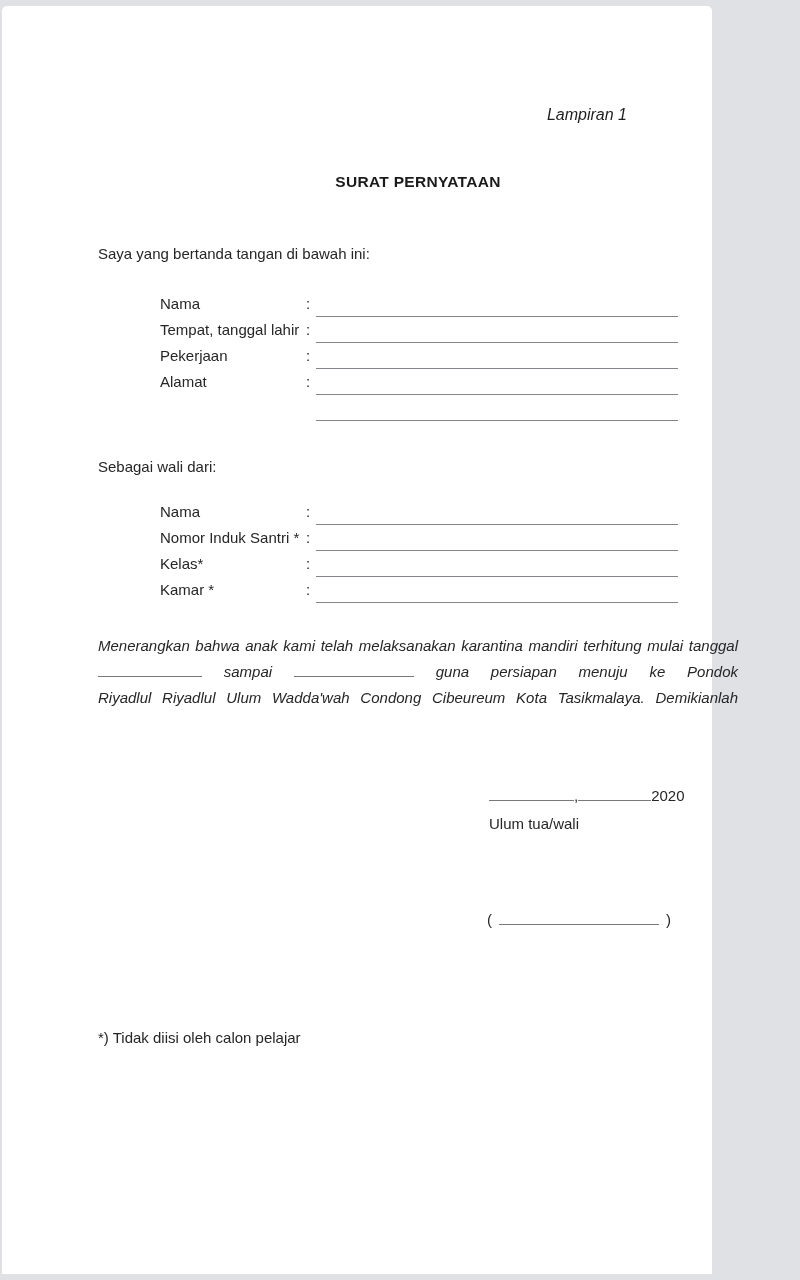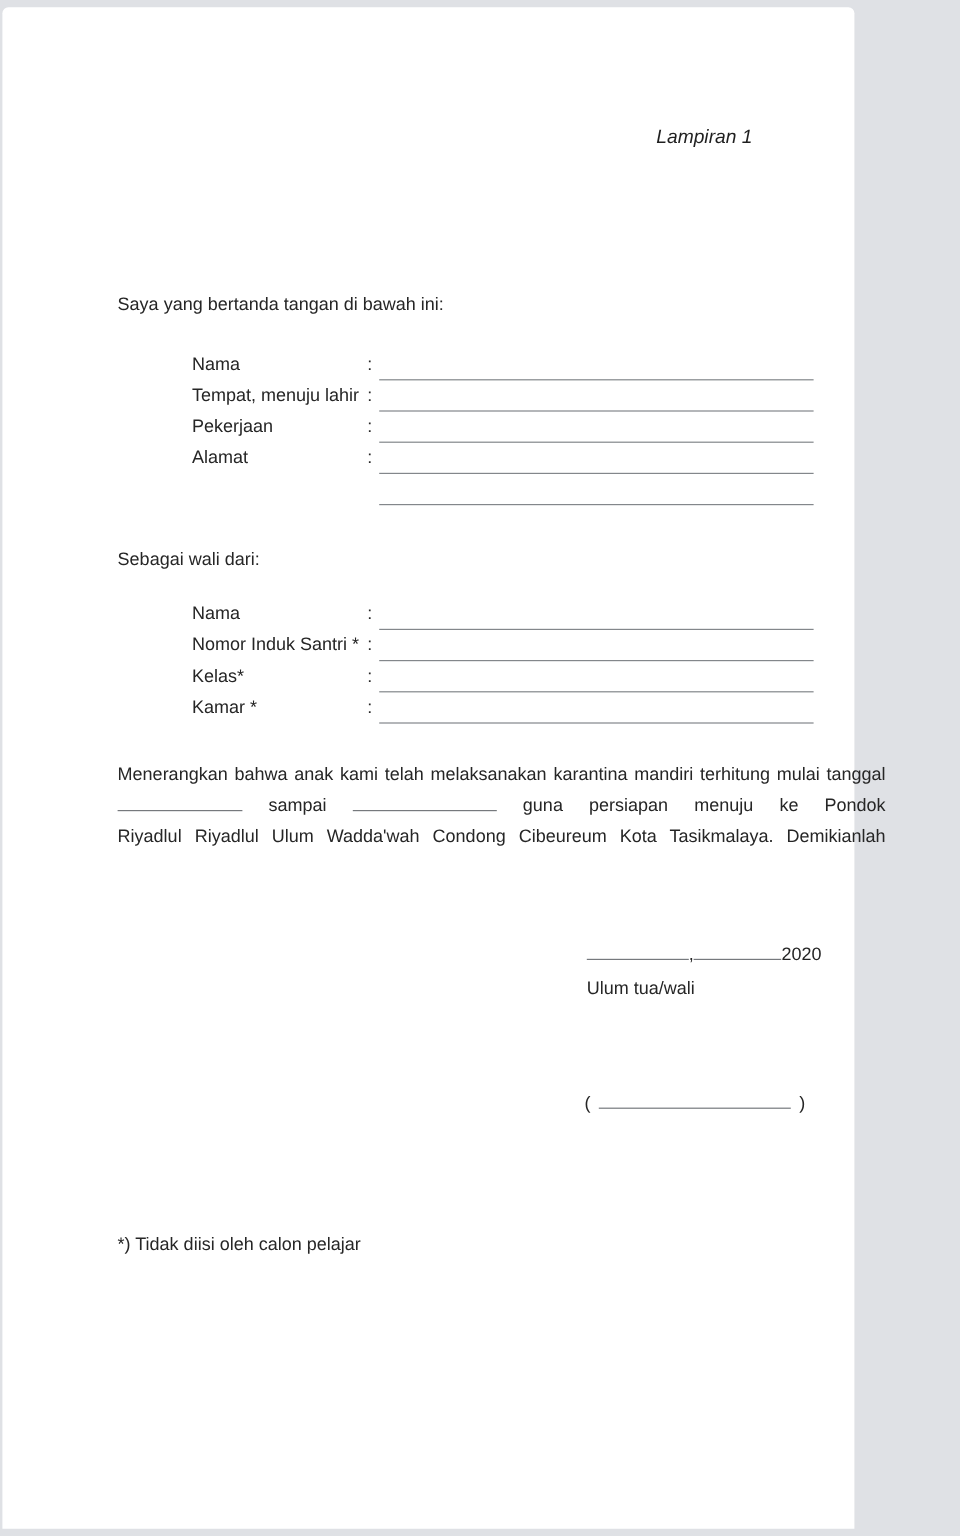--- a/index.html
+++ b/index.html
@@ -39,21 +39,21 @@
   .lbl { width:146px; font-size:15px; line-height:25px; white-space:nowrap; }
   .colon { width:10px; font-size:15px; line-height:25px; }
   .fline {
     flex:1; align-self:flex-end;
     height:4px; border-bottom:1.4px solid #83878b;
   }
 
   .statement { top:627px; left:96px; width:640px; font-size:15px; }
   .stline {
     line-height:26px;
-    text-align:justify; text-align-last:justify;
+    text-align:justify; text-align-last:justify;font-style:italic;
   }
   .stline.last { text-align-last:auto; }
   .bl {
     display:inline-block; height:14px;
     border-bottom:1.4px solid #76797d;
   }
   .bl-a { width:104px; }
   .bl-b { width:120px; }
 
   .sig { top:779px; left:487px; font-size:15px; }
@@ -67,31 +67,32 @@
 
   .footnote { top:1022px; left:96px; font-size:15px; line-height:20px; }
 </style>
 </head>
 <body>
 
 <div class="page">
 
   <div class="abs lampiran">Lampiran 1</div>
 
+  <div class="abs doc-title">SURAT PERNYATAAN</div>
 
   <div class="abs intro">Saya yang bertanda tangan di bawah ini:</div>
 
   <div class="abs fields fields-1">
     <div class="frow">
       <div class="lbl">Nama</div>
       <div class="colon">:</div>
       <div class="fline"></div>
     </div>
     <div class="frow">
-      <div class="lbl">Tempat, menuju lahir</div>
+      <div class="lbl">Tempat, tanggal lahir</div>
       <div class="colon">:</div>
       <div class="fline"></div>
     </div>
     <div class="frow">
       <div class="lbl">Pekerjaan</div>
       <div class="colon">:</div>
       <div class="fline"></div>
     </div>
     <div class="frow">
       <div class="lbl">Alamat</div>

